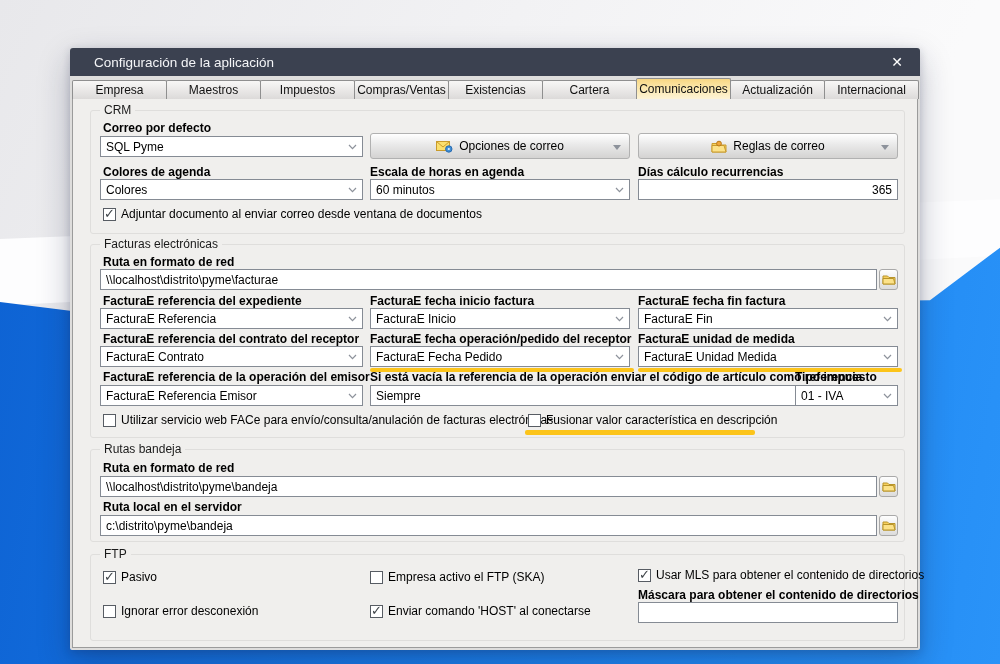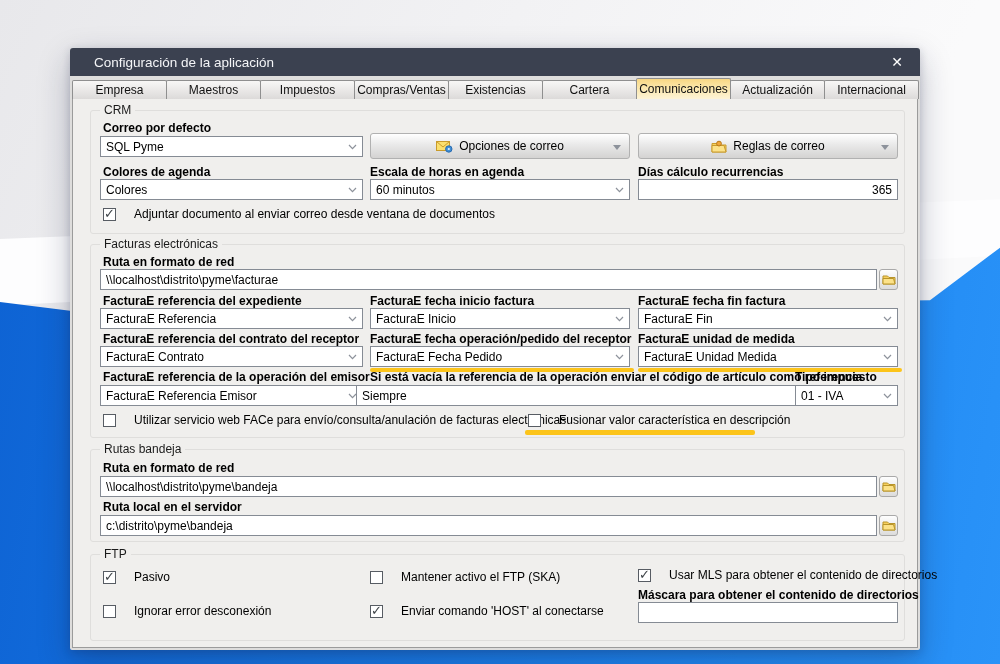--- a/index.html
+++ b/index.html
@@ -48,21 +48,21 @@
 
   .fbtn{position:absolute;width:19px;height:21px;background:linear-gradient(#fefefe,#dcdcdc);
         border:1px solid #a9a9a9;border-radius:3px;box-sizing:border-box;display:flex;
         align-items:center;justify-content:center;}
 
   .dd-btn{position:absolute;height:26px;background:linear-gradient(#ffffff,#e9e9e9 45%,#d4d3d2);
           border:1px solid #b1b1b1;border-radius:3px;box-sizing:border-box;display:flex;
           align-items:center;justify-content:center;gap:6px;font-size:12px;color:#000;}
   .dd-arrow{position:absolute;right:8px;top:11px;}
 
-  .cb{position:absolute;display:flex;align-items:center;gap:18px;font-size:12px;color:#000;white-space:nowrap;}
+  .cb{position:absolute;display:flex;align-items:center;gap:5px;font-size:12px;color:#000;white-space:nowrap;}
   .cb .box{width:13px;height:13px;background:#fff;border:1px solid #575c63;box-sizing:border-box;
            position:relative;flex:none;}
   .cb[data-checked="true"] .box::after{content:"✓";position:absolute;left:0px;top:-3px;
            font-size:13px;font-weight:bold;color:#3e4347;font-family:"DejaVu Sans",sans-serif;}
 
   .hl{position:absolute;background:#fcc41a;border-radius:2px;}
 </style>
 </head>
 <body>
 
@@ -213,21 +213,21 @@
     <div class="hl" style="left:565px;top:269px;width:264px;height:4px"></div>
 
     <span class="lbl" style="left:30px;top:271px">FacturaE referencia de la operación del emisor</span>
     <div class="combo" style="left:27px;top:286px;width:263px">
       <span>FacturaE Referencia Emisor</span>
       <svg class="chev" width="9" height="6" viewBox="0 0 9 6">
           <polyline points="1,1 4.5,4.6 8,1" fill="none" stroke="#8d929b" stroke-width="1.2"></polyline>
         </svg>
     </div>
     <span class="lbl" style="left:297px;top:271px">Si está vacía la referencia de la operación enviar el código de artículo como referencia</span>
-    <div class="combo" style="left:283px;top:286px;width:459px">
+    <div class="combo" style="left:297px;top:286px;width:459px">
       <span>Siempre</span>
       <svg class="chev" width="9" height="6" viewBox="0 0 9 6">
           <polyline points="1,1 4.5,4.6 8,1" fill="none" stroke="#8d929b" stroke-width="1.2"></polyline>
         </svg>
     </div>
     <span class="lbl" style="left:722px;top:271px">Tipo impuesto</span>
     <div class="combo" style="left:722px;top:286px;width:103px">
       <span>01 - IVA</span>
       <svg class="chev" width="9" height="6" viewBox="0 0 9 6">
           <polyline points="1,1 4.5,4.6 8,1" fill="none" stroke="#8d929b" stroke-width="1.2"></polyline>
@@ -269,21 +269,21 @@
     <div class="group" style="left:17px;top:455px;width:813px;height:85px">
       <span class="glabel">FTP</span>
     </div>
 
     <div class="cb" style="left:30px;top:471px" data-checked="true">
       <span class="box"></span>
       <span>Pasivo</span>
     </div>
     <div class="cb" style="left:297px;top:471px" data-checked="false">
       <span class="box"></span>
-      <span>Mantener activo el FTP (SKA)</span>
+      <span>Empresa activo el FTP (SKA)</span>
     </div>
     <div class="cb" style="left:565px;top:469px" data-checked="true">
       <span class="box"></span>
       <span>Usar MLS para obtener el contenido de directorios</span>
     </div>
 
     <span class="lbl" style="left:565px;top:489px">Máscara para obtener el contenido de directorios</span>
     <div class="input" style="left:565px;top:503px;width:260px"></div>
 
     <div class="cb" style="left:30px;top:505px" data-checked="false">

